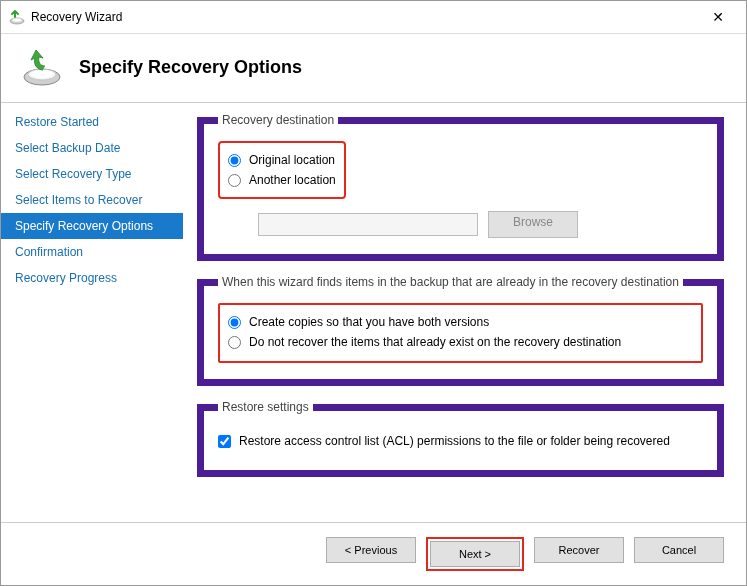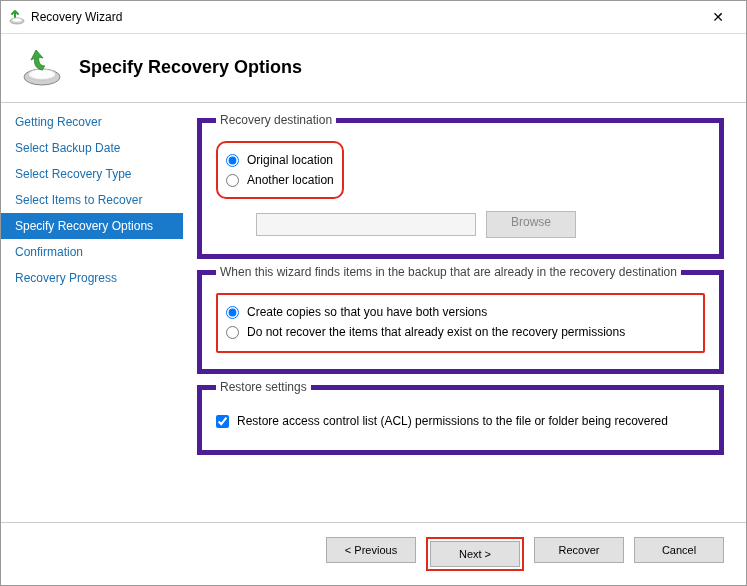--- a/index.html
+++ b/index.html
@@ -65,40 +65,40 @@
     .sidebar-item.active {
       background: #1979ca;
       color: #fff;
     }
     .main {
       flex: 1;
       padding: 10px 22px 10px 14px;
       overflow: hidden;
     }
     fieldset {
-      border: 5px solid #4c1d95;
+      border: 7px solid #4c1d95;
       padding: 14px 14px 16px 14px;
-      margin-bottom: 6px;
+      margin-bottom: 14px;
     }
     legend {
       padding: 0 4px;
       color: #444;
     }
     .radio-row, .check-row {
       display: flex;
       align-items: center;
       gap: 8px;
       margin: 6px 0;
     }
     .radio-row input[type=radio], .check-row input[type=checkbox] {
       width: 13px; height: 13px;
     }
     .highlight-box {
       border: 2px solid #e2291c;
-      border-radius: 10px;
+      border-radius: 4px;
       padding: 4px 8px;
       display: inline-block;
     }
     .dest-input-row {
       display: flex;
       align-items: center;
       gap: 10px;
       margin-top: 12px;
       margin-left: 40px;
     }
@@ -170,21 +170,21 @@
       <ellipse cx="21" cy="28" rx="11" ry="4" fill="#fff"></ellipse>
       <path d="M22 24 C16 24 12 18 14 12 L10 14 L15 4 L22 12 L18 11 C17 16 19 20 24 20" fill="#3fa83f" stroke="#2c7c2c" stroke-width="0.8"></path>
     </svg>
   </span>
   <div class="header-title">Specify Recovery Options</div>
 </div>
 
 <div class="body">
 
   <div class="sidebar">
-    <div class="sidebar-item">Getting Recover</div>
+    <div class="sidebar-item">Restore Started</div>
     <div class="sidebar-item">Select Backup Date</div>
     <div class="sidebar-item">Select Recovery Type</div>
     <div class="sidebar-item">Select Items to Recover</div>
     <div class="sidebar-item active">Specify Recovery Options</div>
     <div class="sidebar-item">Confirmation</div>
     <div class="sidebar-item">Recovery Progress</div>
   </div>
 
   <div class="main">
 
@@ -208,21 +208,21 @@
 
     <fieldset>
       <legend>When this wizard finds items in the backup that are already in the recovery destination</legend>
       <div class="collision-highlight">
         <div class="radio-row">
           <input type="radio" name="coll" checked="" style="">
           <span>Create copies so that you have both versions</span>
         </div>
         <div class="radio-row">
           <input type="radio" name="coll" style="">
-          <span>Do not recover the items that already exist on the recovery permissions</span>
+          <span>Do not recover the items that already exist on the recovery destination</span>
         </div>
       </div>
     </fieldset>
 
     <fieldset>
       <legend>Restore settings</legend>
       <div class="check-row">
         <input type="checkbox" checked="" style="">
         <span>Restore access control list (ACL) permissions to the file or folder being recovered</span>
       </div>

